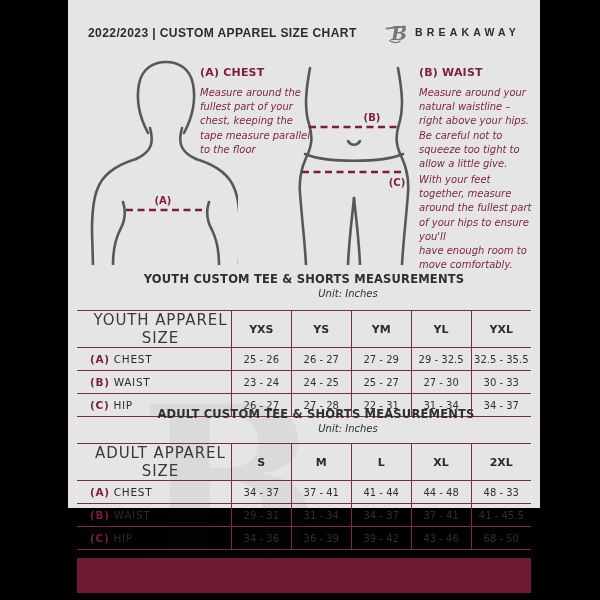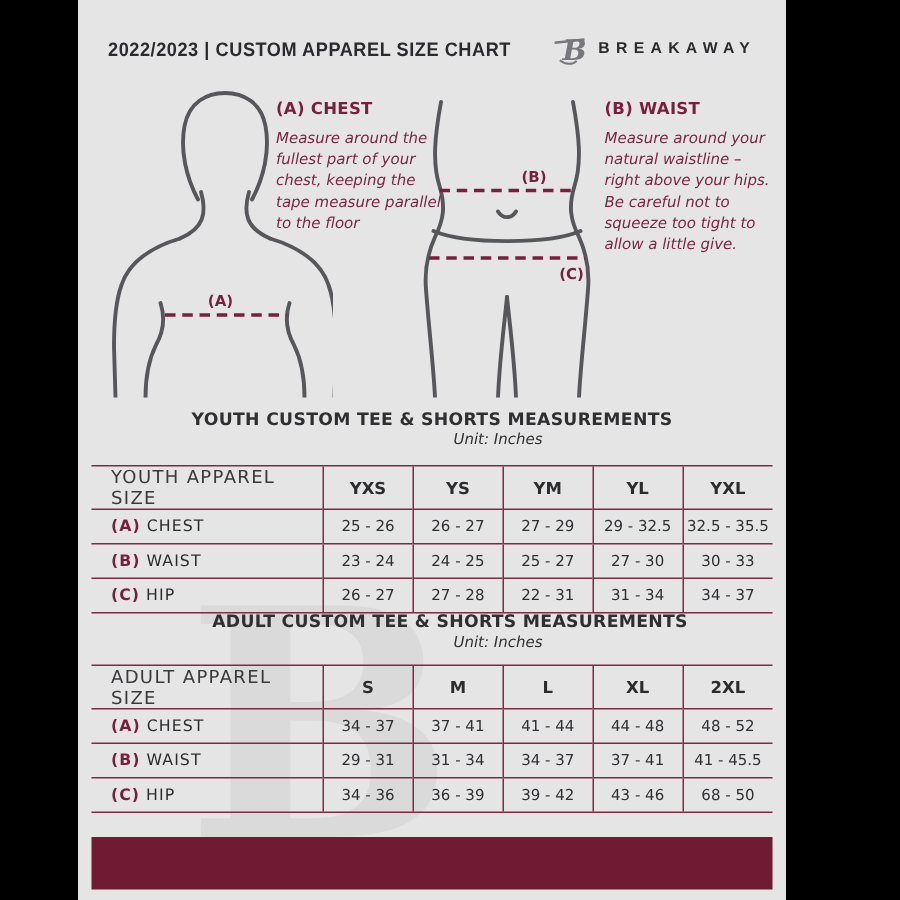--- a/index.html
+++ b/index.html
@@ -1,18 +1,18 @@
 <!DOCTYPE html>
 <html><head>
 <meta charset="utf-8">
 <style>
   html,body{margin:0;padding:0;background:#000;}
   .canvas{position:relative;width:600px;height:600px;background:#000;overflow:hidden;
           font-family:"DejaVu Sans",sans-serif;}
-  .page{position:absolute;left:52px;top:0;width:472px;height:600px;background:#e6e5e5;}
+  .page{position:absolute;left:68px;top:0;width:472px;height:508px;background:#e6e5e5;}
 
   
   .header{position:absolute;left:0;top:18px;width:100%;height:28px;display:flex;
           justify-content:space-between;align-items:center;padding:0 20px;box-sizing:border-box;z-index:2;}
   .header-title{font-family:"Liberation Sans",sans-serif;font-weight:700;font-size:13px;
           letter-spacing:.4px;color:#2b2a2e;white-space:nowrap;transform:scaleX(.93);transform-origin:left center;}
   .brand{display:flex;align-items:center;gap:5px;}
   .brand-name{font-family:"Liberation Sans",sans-serif;font-weight:700;font-size:10.5px;
           letter-spacing:4.2px;color:#2b2a2e;}
 
@@ -38,21 +38,21 @@
           font-size:10px;color:#2f2e31;z-index:1;margin-left:44px;}
   #youth-title{top:272px;} #youth-unit{top:288px;}
   #adult-title{top:407px;margin-left:12px;} #adult-unit{top:423px;}
   table{position:absolute;left:9px;width:454px;border-collapse:collapse;table-layout:fixed;z-index:1;}
   #youth-table{top:310px;} #adult-table{top:443px;}
   col.c-label{width:34%;} col.c-size{width:13.2%;}
   th,td{border-top:1px solid #7d2a42;padding:0;}
   tbody tr:last-child th, tbody tr:last-child td{border-bottom:1px solid #7d2a42;}
   th.size,td.val{border-left:1px solid #7d2a42;text-align:center;}
   thead th{height:23px;} tbody td{height:22px;}
-  th.label-head{font-size:12px;font-weight:400;letter-spacing:.9px;text-align:left;
+  th.label-head{font-size:15px;font-weight:400;letter-spacing:.9px;text-align:center;
           padding-left:13px;color:#39383b;}
   th.size{font-size:11px;font-weight:700;color:#2c2b2e;margin-left:14px;}
   td.label{text-align:left;padding-left:13px;font-size:10.5px;letter-spacing:.7px;color:#2c2b2e;}
   td.label .prefix{color:#7a1e3c;font-weight:700;margin-right:4px;}
   td.val{font-size:10px;color:#302f33;}
 
   
   .watermark{position:absolute;left:72px;top:378px;font-family:"DejaVu Serif",serif;
           font-weight:700;font-size:212px;line-height:1;color:rgba(40,40,45,0.055);z-index:0;user-select:none;}
   .footer-bar{position:absolute;left:9px;top:558px;width:454px;height:35px;background:#6f1b33;z-index:1;}
@@ -104,20 +104,22 @@
 
       <div class="instr" id="instr-chest">
         <div class="instr-heading">(A) CHEST</div>
         <div class="instr-body">Measure around the fullest part of your chest, keeping the tape measure parallel to the floor</div>
       </div>
       <div class="instr" id="instr-waist">
         <div class="instr-heading">(B) WAIST</div>
         <div class="instr-body">Measure around your natural waistline – right above your hips. Be careful not to squeeze too tight to allow a little give.</div>
       </div>
       <div class="instr" id="instr-hips">
+        <div class="instr-body">With your feet together, measure around the fullest part of your hips to ensure you'll
+have enough room to move comfortably.</div>
       </div>
     </div>
 
     <div class="watermark">B</div>
 
     <div class="tbl-title" id="youth-title">YOUTH CUSTOM TEE &amp; SHORTS MEASUREMENTS</div>
     <div class="tbl-unit" id="youth-unit">Unit: Inches</div>
     <table id="youth-table">
       <colgroup>
           <col class="c-label">
@@ -186,21 +188,21 @@
           <th class="size">2XL</th>
         </tr>
       </thead>
       <tbody>
         <tr>
           <td class="label"><span class="prefix">(A)</span><span>CHEST</span></td>
           <td class="val">34 - 37</td>
           <td class="val">37 - 41</td>
           <td class="val">41 - 44</td>
           <td class="val">44 - 48</td>
-          <td class="val">48 - 52</td>
+          <td class="val">48 - 33</td>
         </tr>
         <tr>
           <td class="label"><span class="prefix">(B)</span><span>WAIST</span></td>
           <td class="val">29 - 31</td>
           <td class="val">31 - 34</td>
           <td class="val">34 - 37</td>
           <td class="val">37 - 41</td>
           <td class="val">41 - 45.5</td>
         </tr>
         <tr>

